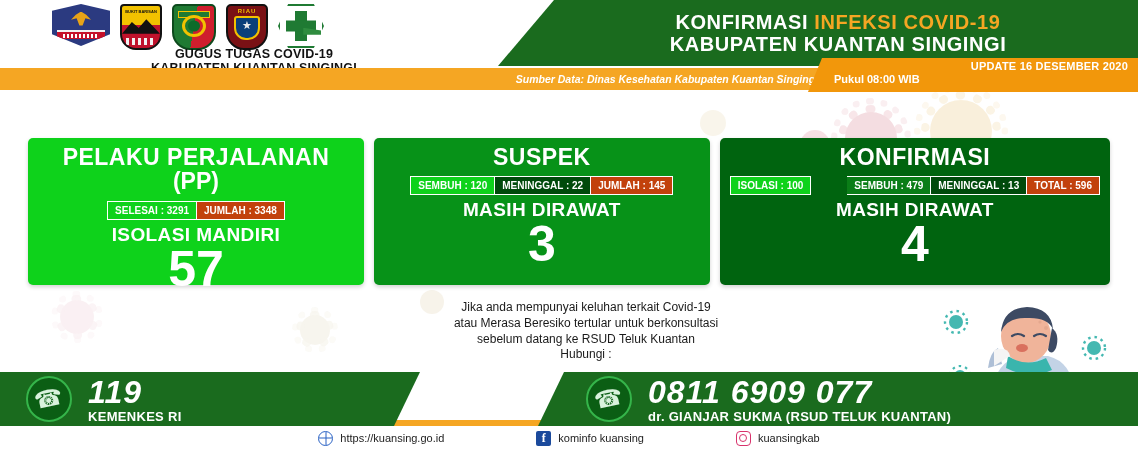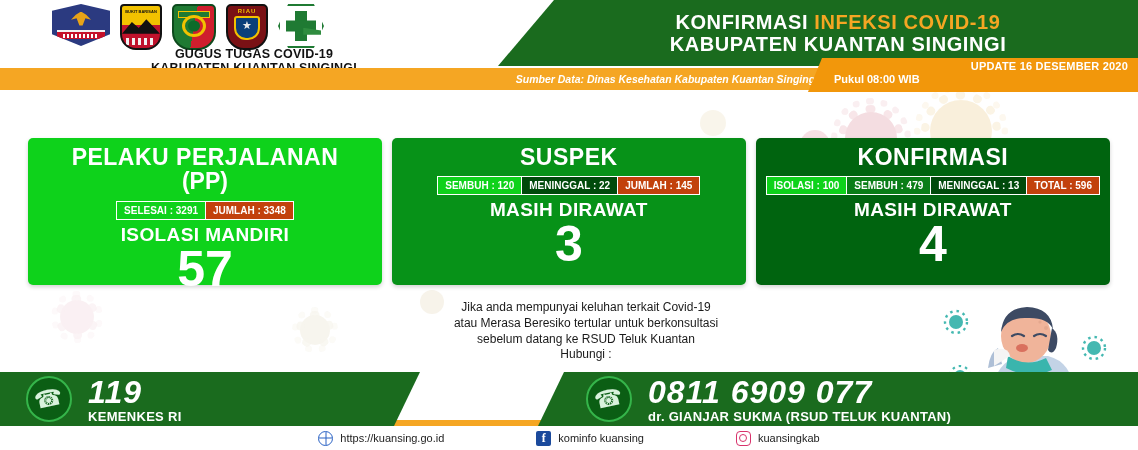--- a/index.html
+++ b/index.html
@@ -216,21 +216,21 @@
 
   .badges { display: flex; margin: 7px 0 4px; width: 100%; justify-content: center; }
   .badge {
     color: #ffffff; font-weight: bold; font-size: 10px;
     padding: 3px 7px; white-space: nowrap;
     border: 1px solid #ffffff;
     display: flex; align-items: center; justify-content: center;
   }
   .badge + .badge { border-left: none; }
   .b-light { background: #0ed21b; }
-  .b-mid   { background: #0a7d17; }
+  .b-mid   { background: #0a7d17; margin-left: 36px; }
   .b-dark  { background: #004a0b; }
   .b-black { background: #c2410c; }
 
   .card-label {
     color: #ffffff; font-weight: bold; font-size: 19px; letter-spacing: .4px;
   }
   .card-number {
     color: #ffffff; font-weight: bold; font-size: 50px; line-height: 1;
     margin-top: -2px;
   }

